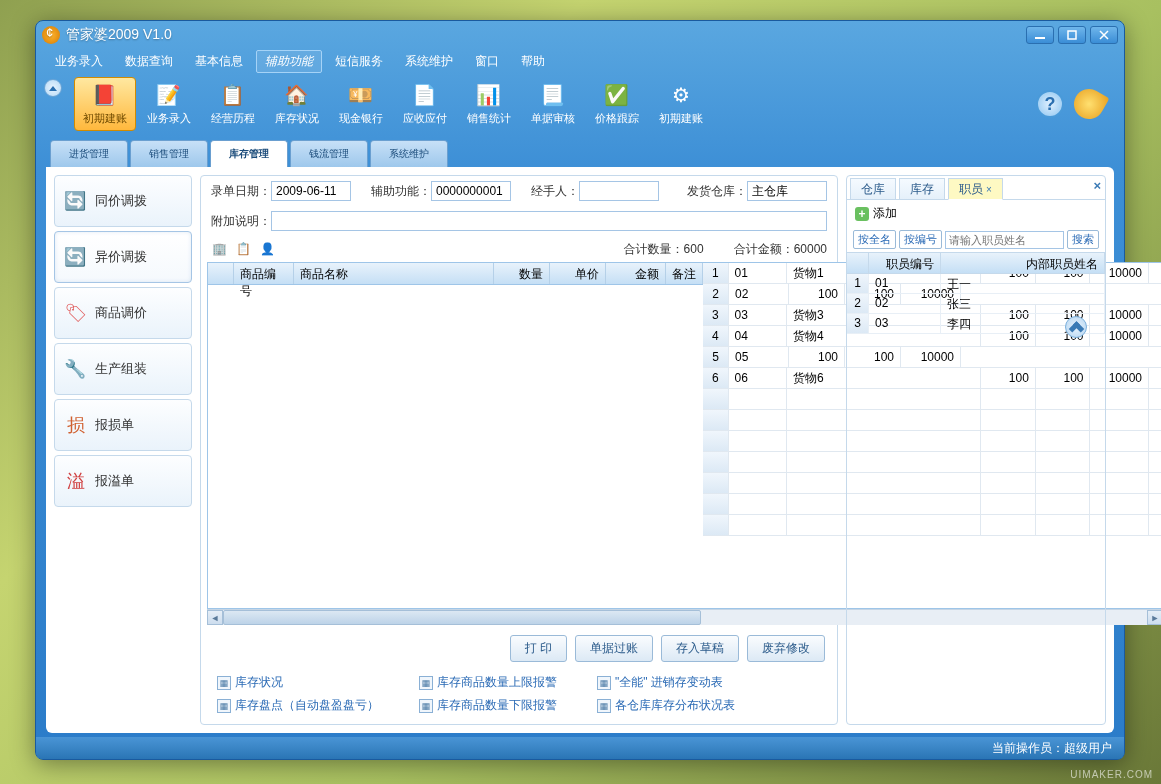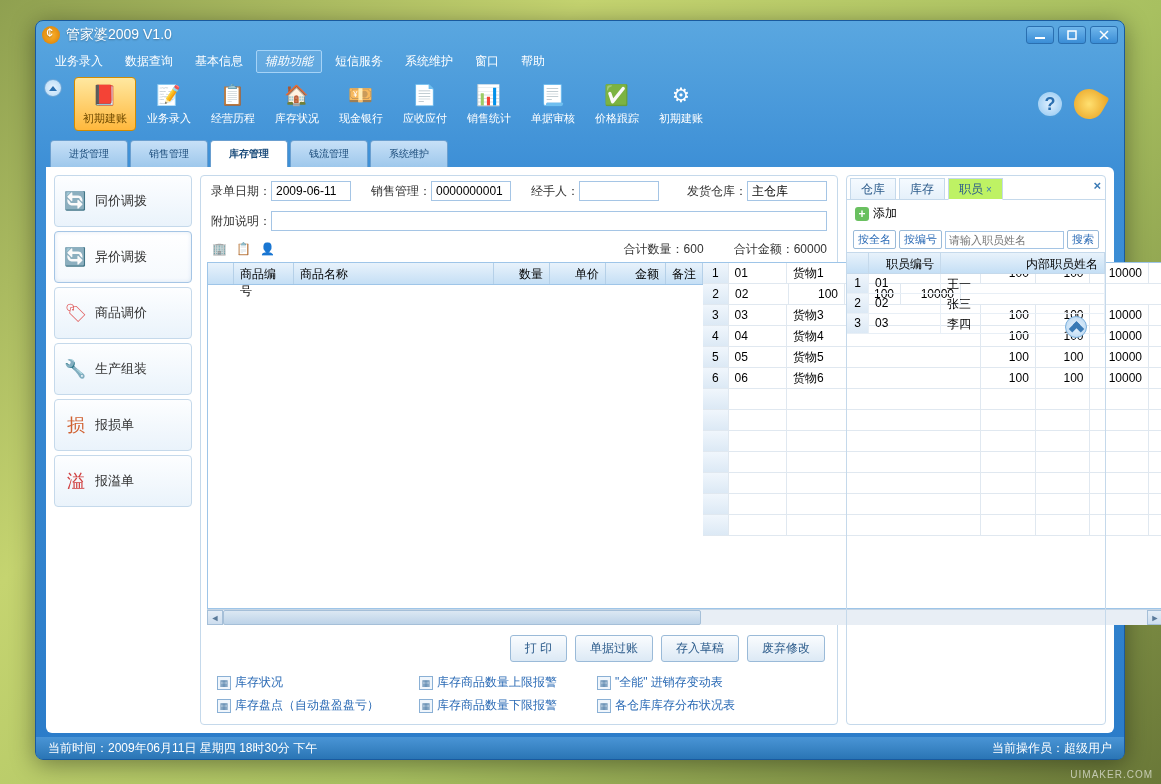--- a/index.html
+++ b/index.html
@@ -63,21 +63,21 @@
 .btnrow { display: flex; justify-content: flex-end; gap: 8px; padding: 8px 12px; }
 .btn { padding: 4px 14px; background: linear-gradient(180deg,#fafcfe,#dce9f5); border: 1px solid #9abad8; border-radius: 3px; font-size: 12px; color: #2a5a8a; cursor: pointer; }
 .linksrow { display: flex; align-items:flex-start; padding: 4px 16px 10px; font-size: 12px; color: #2a6ab5; gap:40px; }
 .linksrow .linkcol { display: flex; flex-direction:column; gap:6px; }
 .linksrow a { display:flex; align-items:center; gap:4px; cursor:pointer; }
 .linksrow .lkicon { width:14px; height:14px; border:1px solid #8ab0d5; display:inline-flex; align-items:center; justify-content:center; font-size:9px; background:#f0f6fc; color:#4a7aa5; }
 .right { width: 260px; border: 1px solid #c5d9eb; border-radius: 4px; display: flex; flex-direction: column; position:relative; }
 .right .close-x { position:absolute; top:2px; right:4px; color:#3a7ab5; cursor:pointer; font-size:13px; font-weight:bold; }
 .rtabs { height: 24px; display: flex; border-bottom: 1px solid #c5d9eb; font-size:12px; }
 .rtab { padding: 4px 10px; border: 1px solid #c5d9eb; border-bottom: none; margin-top:2px; margin-left:3px; background:linear-gradient(180deg,#f5faff,#e5f0fa); cursor:pointer; display:flex; align-items:center; gap:3px; color:#2a5a8a; }
-.rtab.active { background:#bef264; border-bottom:1px solid #fff; margin-bottom:-1px; }
+.rtab.active { background:#fef9c3; border-bottom:1px solid #fff; margin-bottom:-1px; }
 .rtab .tx { font-size:10px; color:#3a7ab5; cursor:pointer; }
 .addrow { padding: 5px 8px; font-size:12px; display:flex; align-items:center; gap:4px; }
 .addrow .plus { width:14px; height:14px; background:#6ac060; border-radius:3px; color:#fff; display:flex; align-items:center; justify-content:center; font-size:12px; font-weight:bold; }
 .searchrow { padding: 3px 6px; display: flex; gap: 3px; font-size: 11px; align-items:center; }
 .searchrow .pill { border:1px solid #9abad8; padding:1px 4px; border-radius:2px; cursor:pointer; color:#2a6ab5; }
 .searchrow input { flex:1; border:1px solid #a5c5e5; height:18px; padding:0 3px; font-size:11px; min-width:0; }
 .rgrid-head { display:flex; background: linear-gradient(180deg,#e8f2fb,#c5dff5); border-top:1px solid #c5d9eb; border-bottom:1px solid #c5d9eb; font-size:12px; height:22px; }
 .rgrid-head div { border-right:1px solid #c5d9eb; padding:3px 6px;text-align:right; }
 .rcol-n { width:22px; text-align:center; }
 .rcol-code { width:72px; }
@@ -214,21 +214,21 @@
             <span class="sicon" style="color:#d04040">溢</span>
             <span>报溢单</span>
           </div>
         </div>
 
       <div class="main">
         <div class="formrow">
           <label>录单日期：</label>
           <input style="width: 80px;" value="2009-06-11">
           <span style="width:20px"></span>
-          <label>销售管理：</label>
+          <label>辅助功能：</label>
           <input style="width: 80px;" value="0000000001">
           <span style="width:20px"></span>
           <label>经手人：</label>
           <input style="width: 80px;" value="">
           <span class="spacer"></span>
           <label>发货仓库：</label>
           <input style="width: 80px;" value="主仓库">
         </div>
         <div class="formrow">
           <label>附加说明：</label>
@@ -288,21 +288,20 @@
                     <div class="col-code">04</div>
                     <div class="col-name">货物4</div>
                     <div class="col-qty">100</div>
                     <div class="col-price">100</div>
                     <div class="col-amt">10000</div>
                     <div class="col-note"></div>
                   </div>
                   <div class="grid-row">
                     <div class="col-n">5</div>
                     <div class="col-code">05</div>
-                    <div class="col-name">货物5</div>
                     <div class="col-qty">100</div>
                     <div class="col-price">100</div>
                     <div class="col-amt">10000</div>
                     <div class="col-note"></div>
                   </div>
                   <div class="grid-row">
                     <div class="col-n">6</div>
                     <div class="col-code">06</div>
                     <div class="col-name">货物6</div>
                     <div class="col-qty">100</div>
@@ -470,18 +469,17 @@
               <div class="rcol-code">03</div>
               <div class="rcol-name">李四</div>
             </div>
             <div class="float-arrow"></div>
         </div>
       </div>
     </div>
   </div>
 
   <div class="statusbar">
-    <span>当前时间：2009年06月11日 星期四 18时30分 下午</span>
     <span class="right-status">当前操作员：超级用户</span>
   </div>
 </div>
 
 <div class="watermark">UIMAKER.COM</div>
 
 </body></html>

